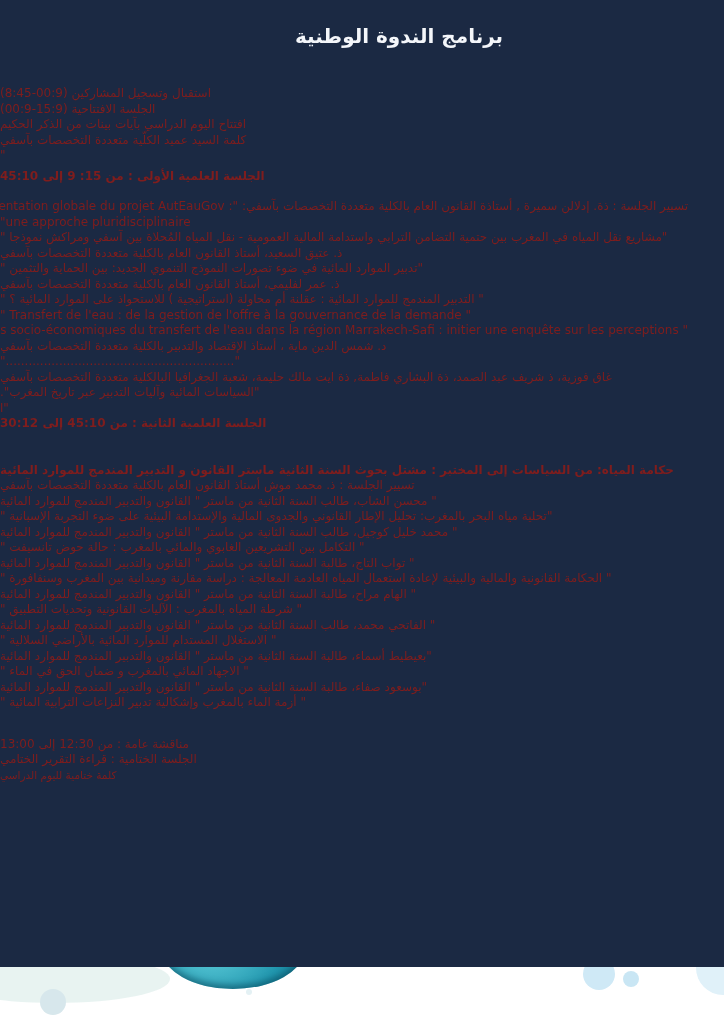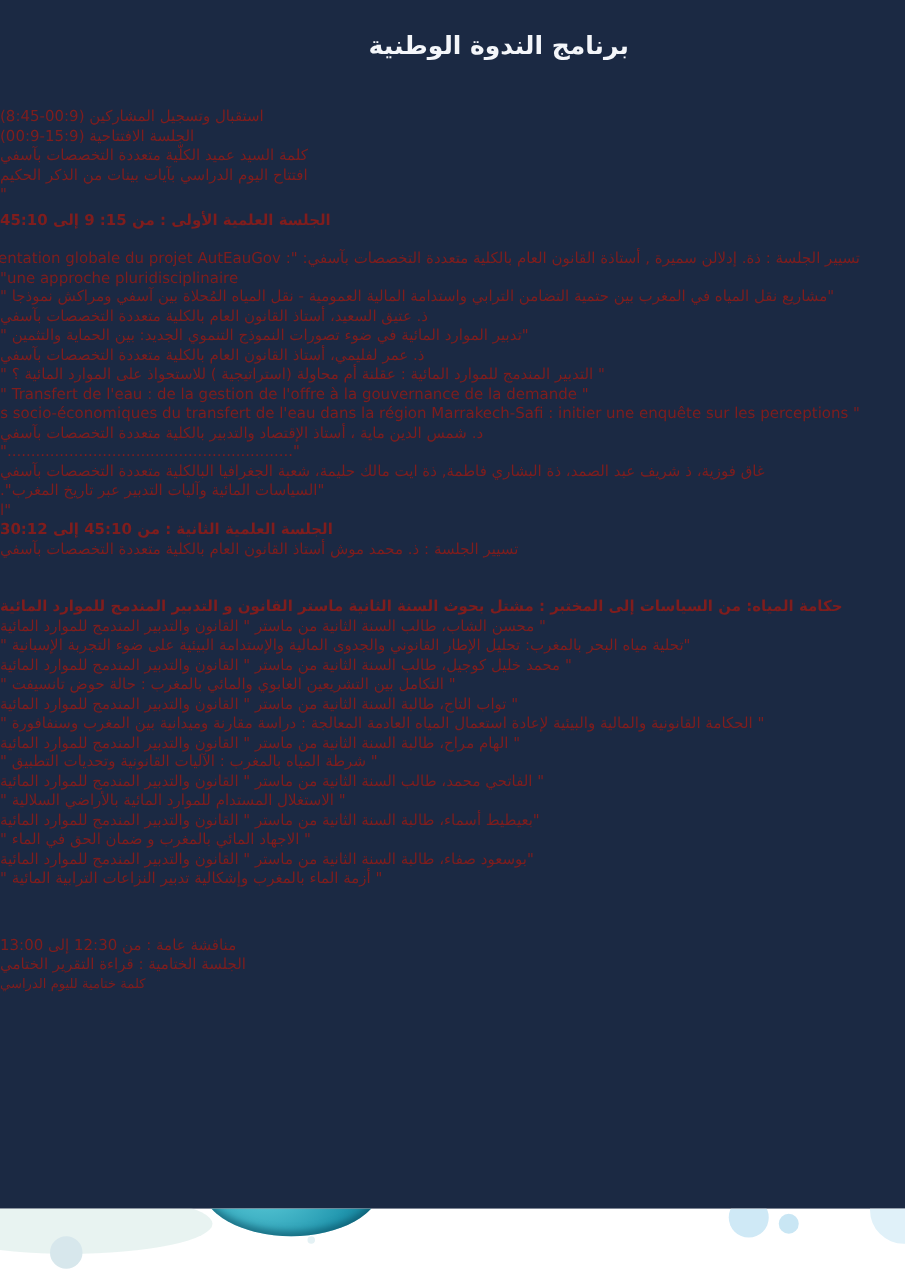--- a/index.html
+++ b/index.html
@@ -56,56 +56,56 @@
 <body>
 
 <div class="page">
   <div class="navy"></div>
 
   <div class="title">برنامج الندوة الوطنية</div>
 
   <div class="content">
       <div class="line">استقبال وتسجيل المشاركين (00:9-8:45)</div>
       <div class="line">الجلسة الافتتاحية (15:9-00:9)</div>
+      <div class="line">افتتاح اليوم الدراسي بآيات بينات من الذكر الحكيم</div>
       <div class="line">كلمة السيد عميد الكلّية متعددة التخصصات بآسفي</div>
-      <div class="line">افتتاح اليوم الدراسي بآيات بينات من الذكر الحكيم</div>
       <div class="line" style="padding-right: 166px;">"</div>
       <div class="line bold" style="margin-top: 5px;">الجلسة العلمية الأولى : من 15: 9 إلى 45:10</div>
       <div class="line" style="margin-top: 15px;">تسيير الجلسة : ذة. إدلالن سميرة , أستاذة القانون العام بالكلية متعددة التخصصات بآسفي: ": Présentation globale du projet AutEauGov</div>
       <div class="line">une approche pluridisciplinaire"</div>
       <div class="line">"مشاريع نقل المياه في المغرب بين حتمية التضامن الترابي واستدامة المالية العمومية - نقل المياه المُحلاة بين آسفي ومراكش نموذجا "</div>
       <div class="line">ذ. عتيق السعيد، أستاذ القانون العام بالكلية متعددة التخصصات بآسفي</div>
       <div class="line">"تدبير الموارد المائية في ضوء تصورات النموذج التنموي الجديد: بين الحماية والتثمين "</div>
       <div class="line">ذ. عمر لفليمي، أستاذ القانون العام بالكلية متعددة التخصصات بآسفي</div>
       <div class="line">" التدبير المندمج للموارد المائية : عقلنة أم محاولة (استراتيجية ) للاستحواذ على الموارد المائية ؟ "</div>
       <div class="line">" Transfert de l'eau : de la gestion de l'offre à la gouvernance de la demande "</div>
       <div class="line">" Aspects socio-économiques du transfert de l'eau dans la région Marrakech-Safi : initier une enquête sur les perceptions"</div>
       <div class="line">د. شمس الدين ماية ، أستاذ الإقتصاد والتدبير بالكلية متعددة التخصصات بآسفي</div>
       <div class="line" style="padding-right: 18px;">"............................................................"</div>
       <div class="line">غاق فوزية، ذ شريف عبد الصمد، ذة البشاري فاطمة, ذة ايت مالك حليمة، شعبة الجغرافيا البالكلية متعددة التخصصات بآسفي</div>
       <div class="line">"السياسات المائية وآليات التدبير عبر تاريخ المغرب".</div>
       <div class="line" style="padding-right: 169px;">"ا</div>
       <div class="line bold">الجلسة العلمية الثانية : من 45:10 إلى 30:12</div>
+      <div class="line bold" style="margin-top: 31px;">حكامة المياه: من السياسات إلى المختبر : مشتل بحوث السنة الثانية ماستر القانون و التدبير المندمج للموارد المائية</div>
       <div class="line">تسيير الجلسة : ذ. محمد موش  أستاذ القانون العام بالكلية متعددة التخصصات بآسفي</div>
-      <div class="line bold" style="margin-top: 31px;">حكامة المياه: من السياسات إلى المختبر : مشتل بحوث السنة الثانية ماستر القانون و التدبير المندمج للموارد المائية</div>
       <div class="line">" محسن الشاب، طالب السنة الثانية من ماستر " القانون والتدبير المندمج للموارد المائية</div>
       <div class="line">"تحلية مياه البحر بالمغرب: تحليل الإطار القانوني والجدوى المالية والإستدامة البيئية على ضوء التجربة الإسبانية "</div>
       <div class="line">" محمد خليل كوجيل، طالب السنة الثانية من ماستر " القانون والتدبير المندمج للموارد المائية</div>
       <div class="line">" التكامل بين التشريعين الغابوي والمائي بالمغرب : حالة حوض تانسيفت "</div>
       <div class="line">" تواب التاج، طالبة السنة الثانية من ماستر " القانون والتدبير المندمج للموارد المائية</div>
       <div class="line">" الحكامة القانونية والمالية والبيئية لإعادة استعمال المياه العادمة المعالجة : دراسة مقارنة وميدانية بين المغرب وسنفافورة "</div>
       <div class="line">" الهام مراح، طالبة السنة الثانية من ماستر " القانون والتدبير المندمج للموارد المائية</div>
       <div class="line">" شرطة المياه بالمغرب : الآليات القانونية وتحديات التطبيق "</div>
       <div class="line">" الفاتحي محمد، طالب السنة الثانية من ماستر " القانون والتدبير المندمج للموارد المائية</div>
       <div class="line">" الاستغلال المستدام للموارد المائية بالأراضي السلالية "</div>
       <div class="line">"بعيطيط أسماء، طالبة السنة الثانية من ماستر " القانون والتدبير المندمج للموارد المائية</div>
       <div class="line">" الاجهاد المائي بالمغرب و ضمان الحق في الماء "</div>
       <div class="line">"بوسعود صفاء، طالبة السنة الثانية من ماستر " القانون والتدبير المندمج للموارد المائية</div>
       <div class="line">" أزمة الماء بالمغرب وإشكالية تدبير النزاعات الترابية المائية "</div>
-      <div class="line" style="margin-top: 38px;">مناقشة عامة : من 12:30  إلى 13:00</div>
+      <div class="line" style="margin-top: 26px;">مناقشة عامة : من 12:30  إلى 13:00</div>
       <div class="line">الجلسة الختامية : قراءة التقرير الختامي</div>
       <div class="line small">كلمة ختامية لليوم الدراسي</div>
     </div>
 
   <div class="footer">
     <div class="bubble wash"></div>
     <div class="bubble teal"></div>
     <div class="bubble c1"></div>
     <div class="bubble c2"></div>
     <div class="bubble c3"></div>

